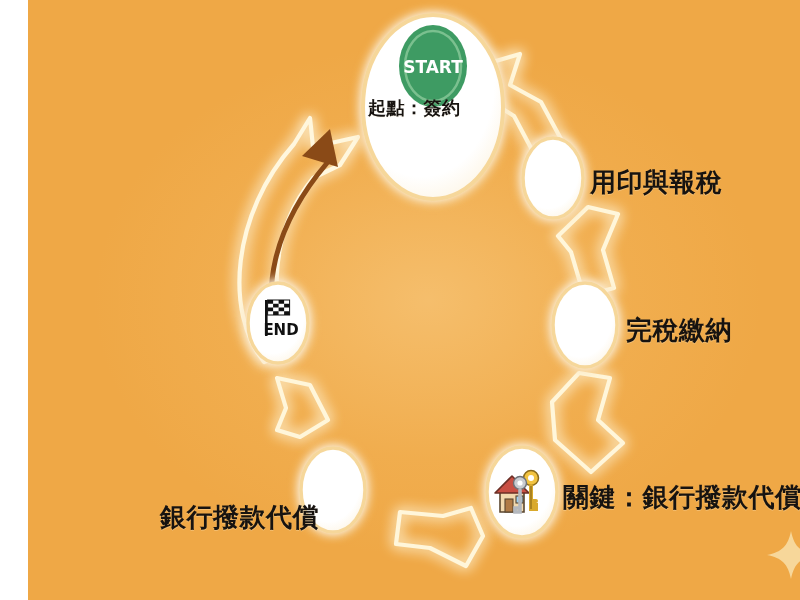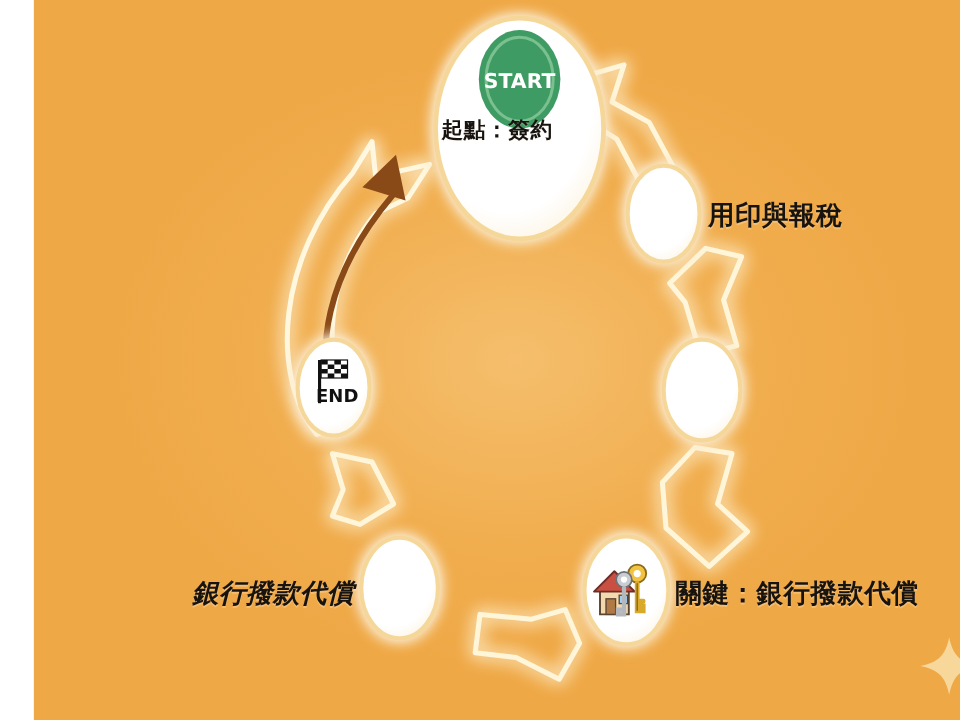--- a/index.html
+++ b/index.html
@@ -38,21 +38,21 @@
   }
   .label {
     position: absolute;
     color: #171310;
     font-weight: 700;
     letter-spacing: 0.5px;
     white-space: nowrap;
     text-shadow: 0 1px 0 rgba(255,240,210,0.30);
   }
   .label.big { font-size: 18px; }
-  .label.mid { font-size: 22px; }
+  .label.mid { font-size: 26px; }
   .badge-text {
     font-family: "DejaVu Sans", "Liberation Sans", sans-serif;
     font-weight: 700;
     fill: #ffffff;
   }
   .end-text {
     font-family: "DejaVu Sans", "Liberation Sans", sans-serif;
     font-weight: 700;
     fill: #111111;
   }
@@ -196,19 +196,20 @@
     <g>
       <path d="M763 531 C 766 546, 772 552, 787 555 C 772 558, 766 564, 763 579
                C 760 564, 754 558, 739 555 C 754 552, 760 546, 763 531 Z" fill="#f7d79a"></path>
     </g>
   </svg>
 
   <div class="label big" style="left:340px; top:96px;">起點：簽約</div>
 
   <div class="label mid" style="left:562px; top:165px;">用印與報稅</div>
 
+  <div class="label mid" style="left:598px; top:313px;">完稅繳納</div>
 
   <div class="label mid" style="left:535px; top:480px;">關鍵：銀行撥款代償</div>
 
-  <div class="label mid" style="left:132px; top:480px;font-style:italic;">銀行撥款代償</div>
+  <div class="label mid" style="left:132px; top:500px;">銀行撥款代償</div>
 
 
 </div>
 
 </body></html>

